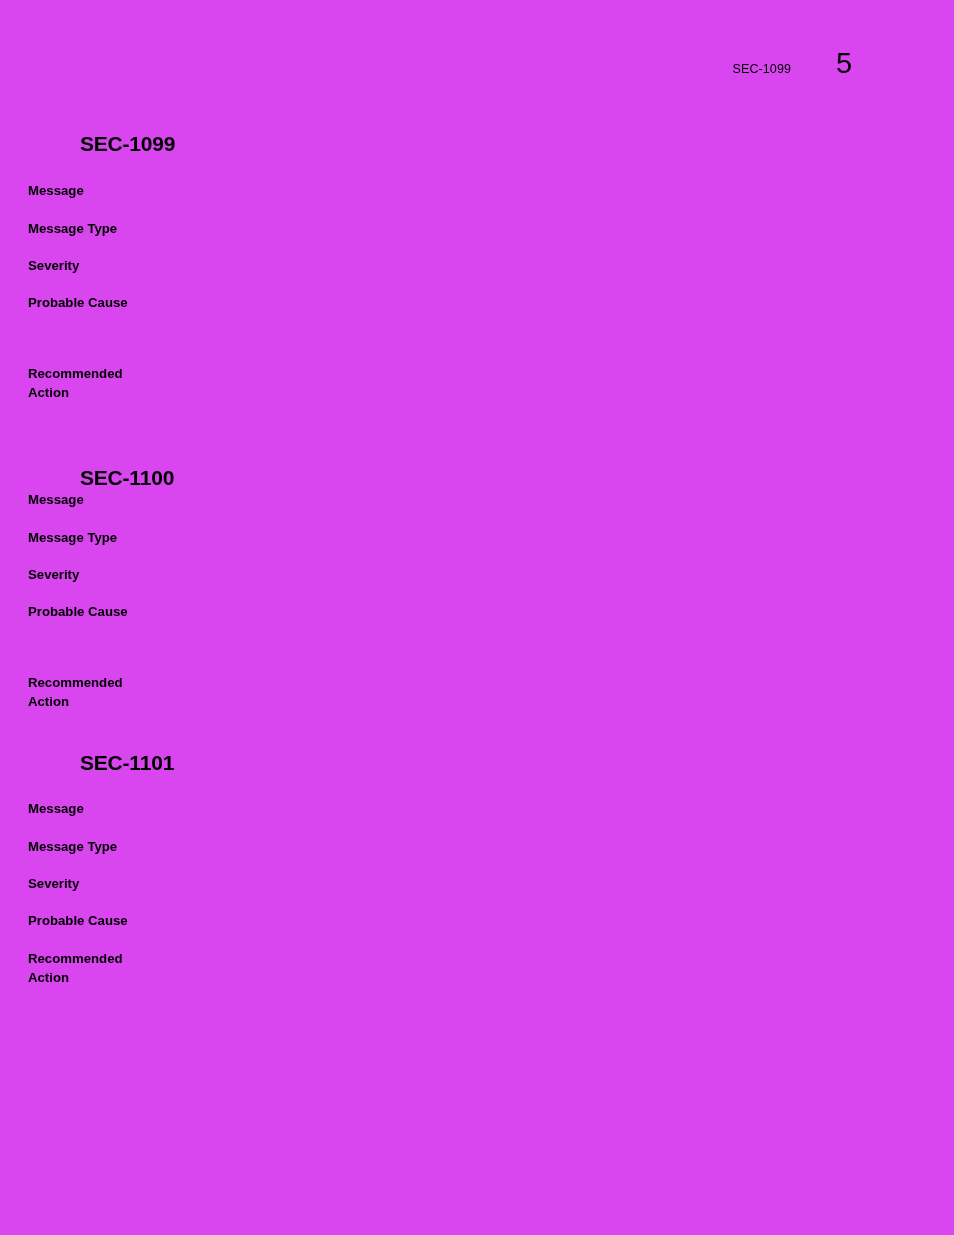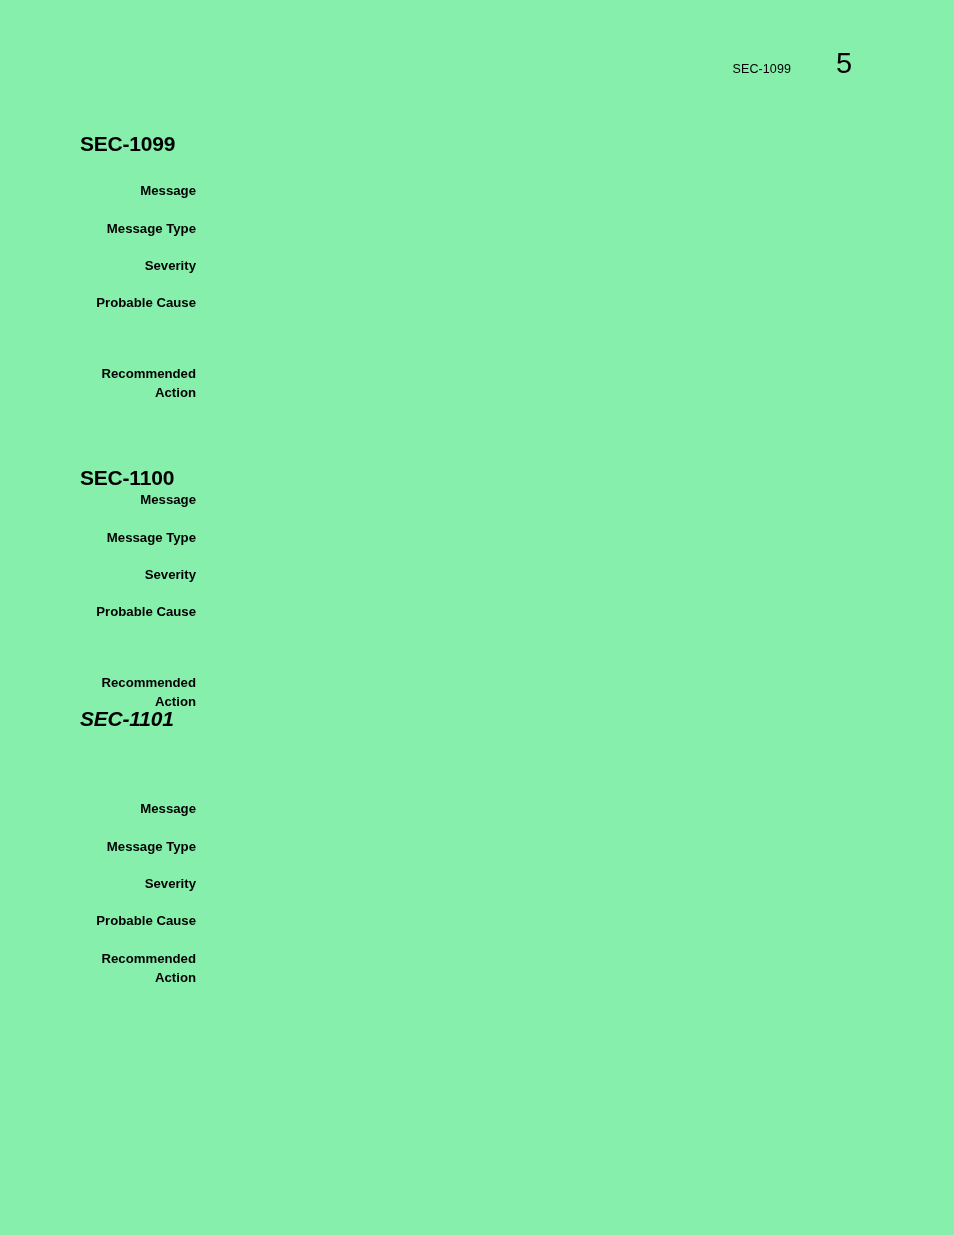--- a/index.html
+++ b/index.html
@@ -12,21 +12,21 @@
   body {
     font-family: "Liberation Sans", sans-serif;
     color: #000000;
     -webkit-font-smoothing: antialiased;
   }
 
   .page {
     position: relative;
     width: 954px;
     height: 1235px;
-    background: #86efac;
+    background: #d946ef;
     overflow: hidden;
     margin: 0 auto;
   }
 
   
   .page-header {
     position: absolute;
     top: 62px;
     left: 0;
     width: 954px;
@@ -91,25 +91,26 @@
     position: absolute;
     left: 0;
     width: 954px;
   }
 
   .row-label {
     position: absolute;
     left: 0;
     top: 0;
     width: 196px;
-    text-align: right;
+    text-align: left;
     font-size: 13.2px;
     font-weight: 700;
     line-height: 19px;
     color: #000000;
+    padding-left: 28px;
   }
 
   .row-value {
     position: absolute;
     left: 212px;
     top: 0;
     width: 660px;
     font-size: 13.2px;
     font-weight: 400;
     line-height: 19px;
@@ -177,21 +178,21 @@
             <div class="row-label">Probable Cause</div>
             <div class="row-value"></div>
           </div>
           <div class="row" style="top: 673px;">
             <div class="row-label">Recommended<br>Action</div>
             <div class="row-value"></div>
           </div>
         </div>
       </div>
       <div class="section" style="top: 0px;">
-        <div class="section-heading" style="top: 708px; font-style: italic;">SEC-1101</div>
+        <div class="section-heading" style="top: 752px;">SEC-1101</div>
         <div class="rows">
           <div class="row" style="top: 799px;">
             <div class="row-label">Message</div>
             <div class="row-value"></div>
           </div>
           <div class="row" style="top: 837px;">
             <div class="row-label">Message Type</div>
             <div class="row-value"></div>
           </div>
           <div class="row" style="top: 874px;">

